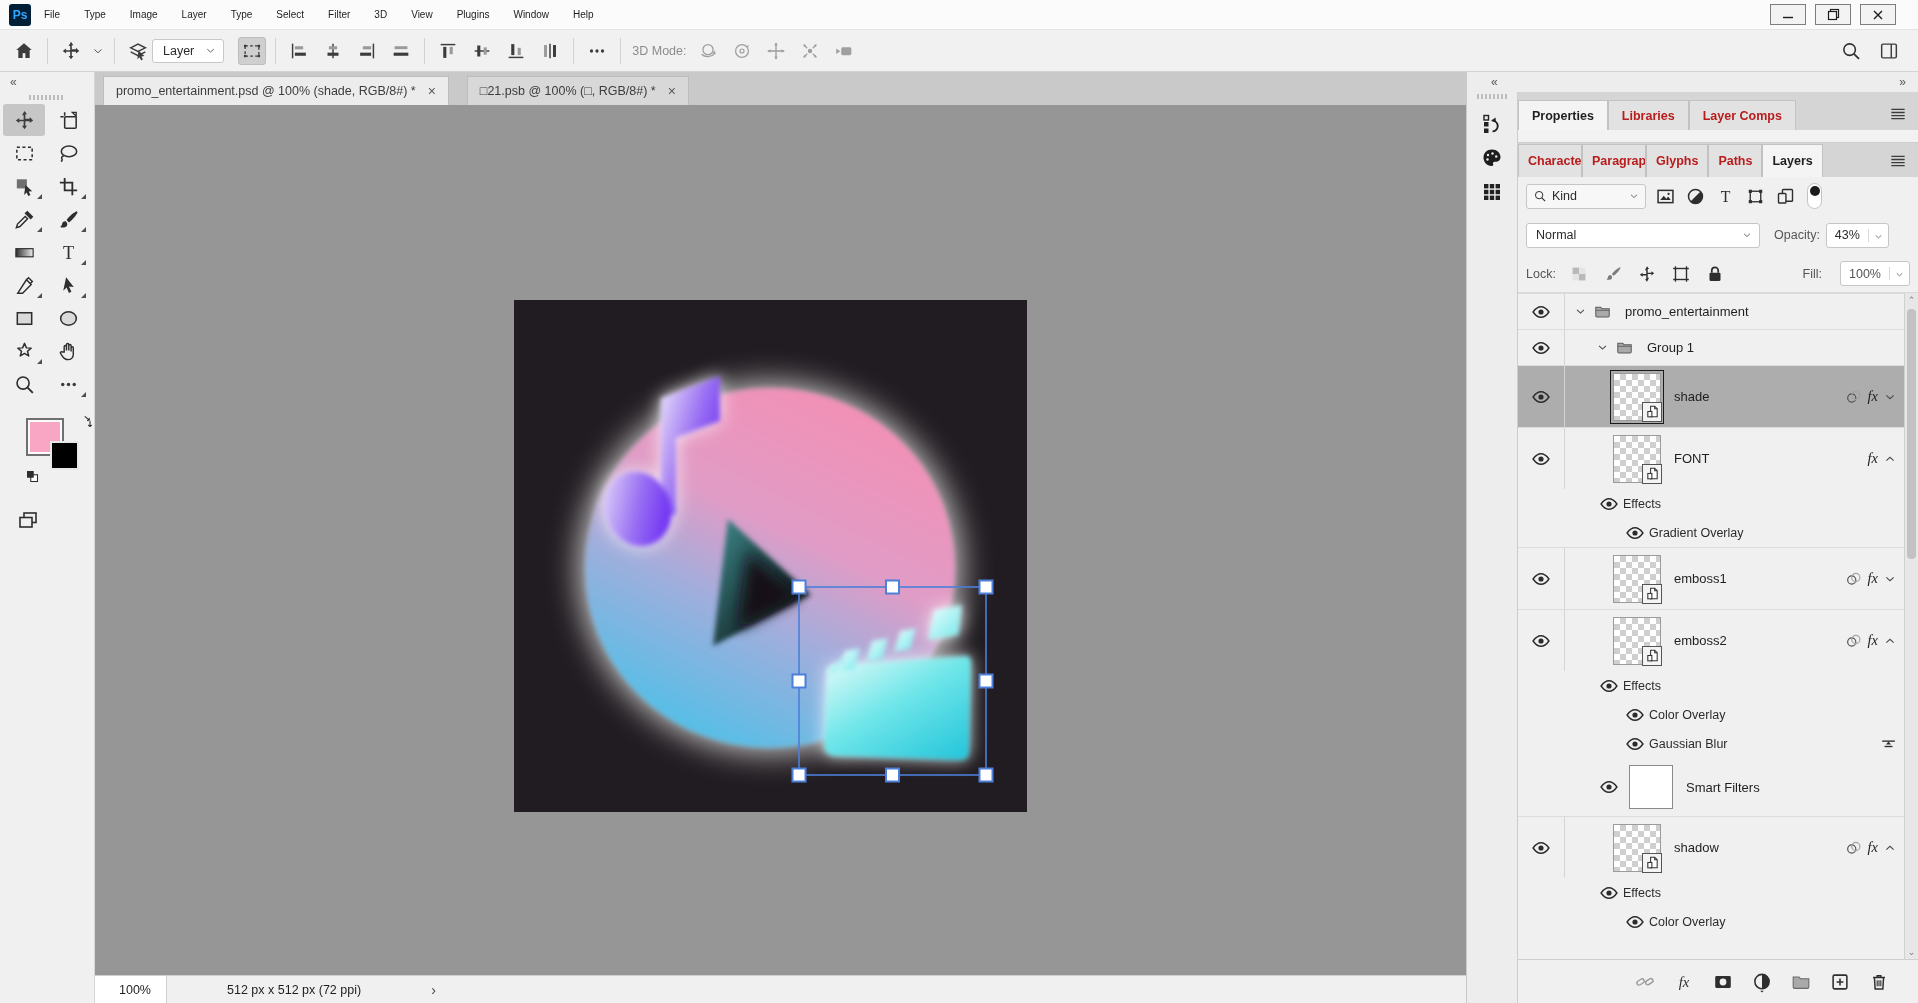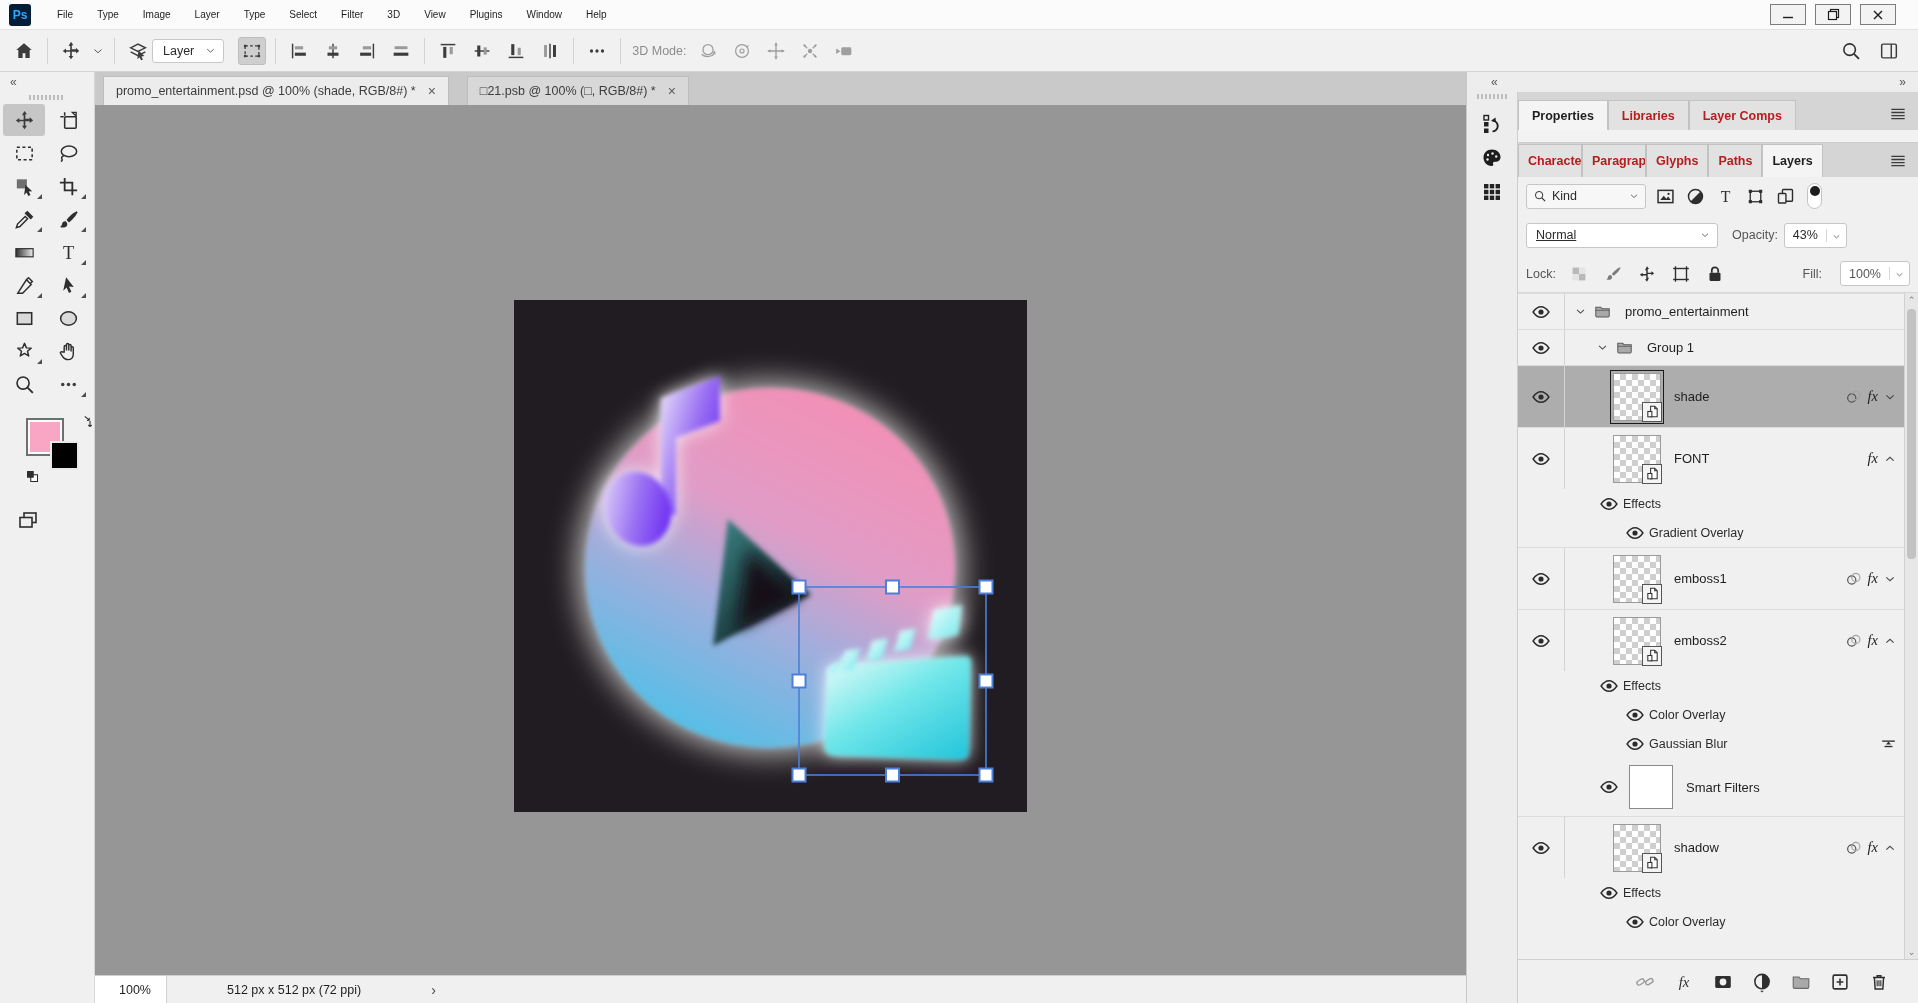--- a/index.html
+++ b/index.html
@@ -3,21 +3,21 @@
 <meta charset="utf-8">
 <style>
   * { margin:0; padding:0; box-sizing:border-box; }
   html,body { background:#555; }
   body { font-family:"Liberation Sans", sans-serif; }
   .app { position:relative; width:1918px; height:1003px; background:#f0f0f0; overflow:hidden;
          display:flex; flex-direction:column; color:#2b2b2b; }
 
   
   .menubar { height:30px; background:#fbfbfb; display:flex; align-items:center; border-bottom:1px solid #e3e3e3; flex:0 0 auto; }
-  .ps-logo { width:22px; height:22px; background:#001e36; border-radius:3px; margin:0 14px 0 9px;
+  .ps-logo { width:22px; height:22px; background:#001e36; border-radius:3px; margin:0 1px 0 9px;
              display:flex; align-items:center; justify-content:center; color:#31a8ff; font-weight:bold; font-size:12px; }
   .menu-items { display:flex; align-items:center; height:100%; }
   .menu-item { padding:4px 12px; font-size:10px; color:#1d1d1d; line-height:30px; cursor:default; }
   .win-controls { margin-left:auto; display:flex; align-items:center; gap:9px; padding-right:22px; }
   .win-btn { width:36px; height:21px; border:1px solid #7d7d7d; background:#f3f3f3; display:flex; align-items:center; justify-content:center; font-size:13px; color:#1d1d1d; }
   .win-btn svg { display:block; }
 
   
   .optionsbar { height:42px; background:#f1f1f1; border-bottom:1px solid #d3d3d3; display:flex; align-items:center; padding-left:10px; flex:0 0 auto; }
   .ob-sep { width:1px; height:26px; background:#d2d2d2; margin:0 9px; }
@@ -81,21 +81,21 @@
   .ptabs.g2 .ptab { height:33px; padding:4px 9px; max-width:64px; }
   .pgap { height:13px; background:#f2f2f2; border-bottom:1px solid #cdcdcd; flex:0 0 auto; }
 
   .filter-row { height:38px; display:flex; align-items:center; padding:0 8px; gap:9px; flex:0 0 auto; }
   .search-box { width:120px; height:25px; border:1px solid #c6c6c6; border-radius:3px; background:#f7f7f7; display:flex; align-items:center; padding:0 5px 0 6px; gap:5px; font-size:12.5px; color:#2b2b2b; }
   .search-box .grow { flex:1; }
   .pill { width:15px; height:26px; border-radius:8px; background:#fff; border:1px solid #c2c2c2; position:relative; margin-left:2px; }
   .pill::before { content:""; position:absolute; left:1.5px; top:1.5px; width:10px; height:10px; border-radius:50%; background:#1c1c1c; }
 
   .blend-row { height:40px; display:flex; align-items:center; padding:0 8px; flex:0 0 auto; }
-  .blend-select { width:192px; height:25px; background:#fff; border:1px solid #c6c6c6; border-radius:3px; display:flex; align-items:center; padding:0 6px 0 9px; font-size:12.5px;text-decoration:underline; }
+  .blend-select { width:234px; height:25px; background:#fff; border:1px solid #c6c6c6; border-radius:3px; display:flex; align-items:center; padding:0 6px 0 9px; font-size:12.5px; }
   .blend-select .grow { flex:1; }
   .op-label { margin-left:14px; font-size:12.5px; color:#555; }
   .val-box { height:25px; background:#fff; border:1px solid #c6c6c6; border-radius:3px; display:flex; align-items:center; font-size:12.5px; margin-left:6px; }
   .val-box .v { padding:0 8px; }
   .val-box .c { border-left:1px solid #d8d8d8; padding:2px 4px 0 4px; }
 
   .lock-row { height:38px; display:flex; align-items:center; padding:0 8px; gap:12px; font-size:12.5px; color:#555; border-bottom:1px solid #d8d8d8; flex:0 0 auto; }
   .lock-row .fill-lab { margin-left:auto; }
 
   .layer-rows { flex:1; position:relative; overflow:hidden; background:#f0f0f0; }

